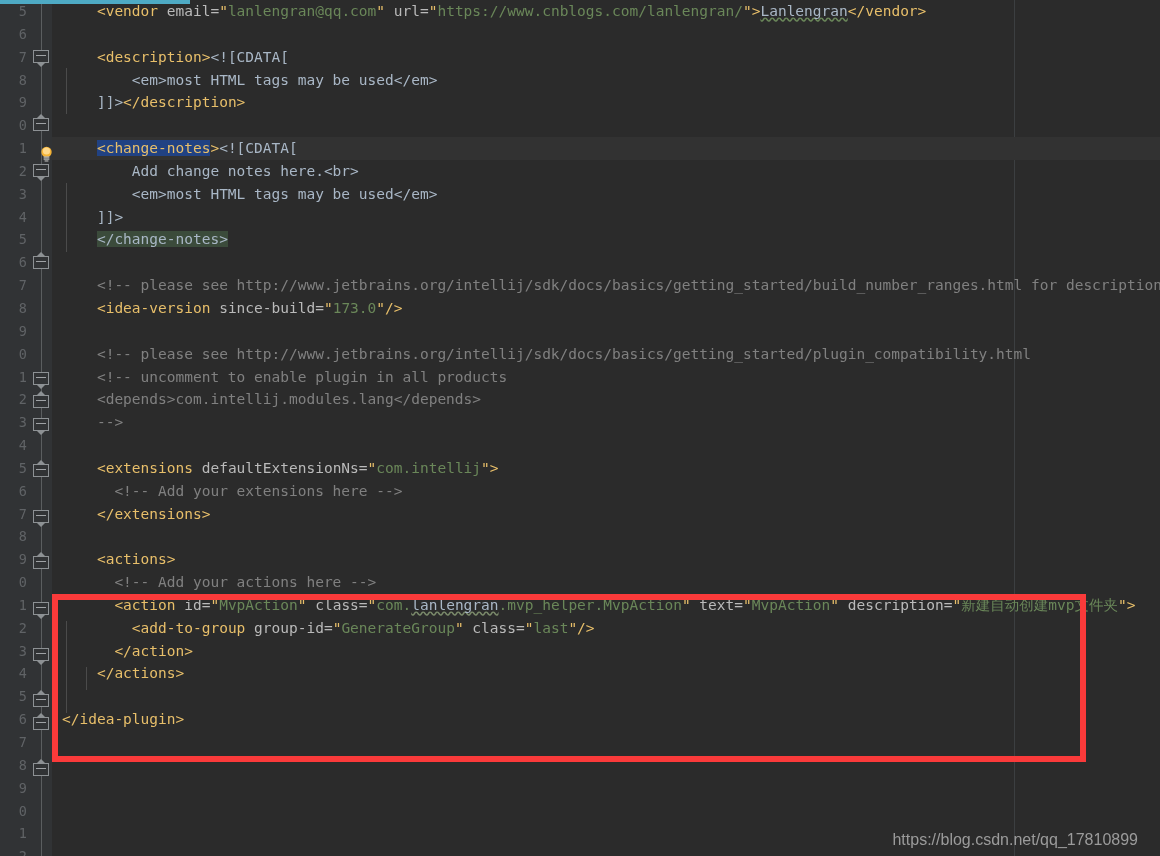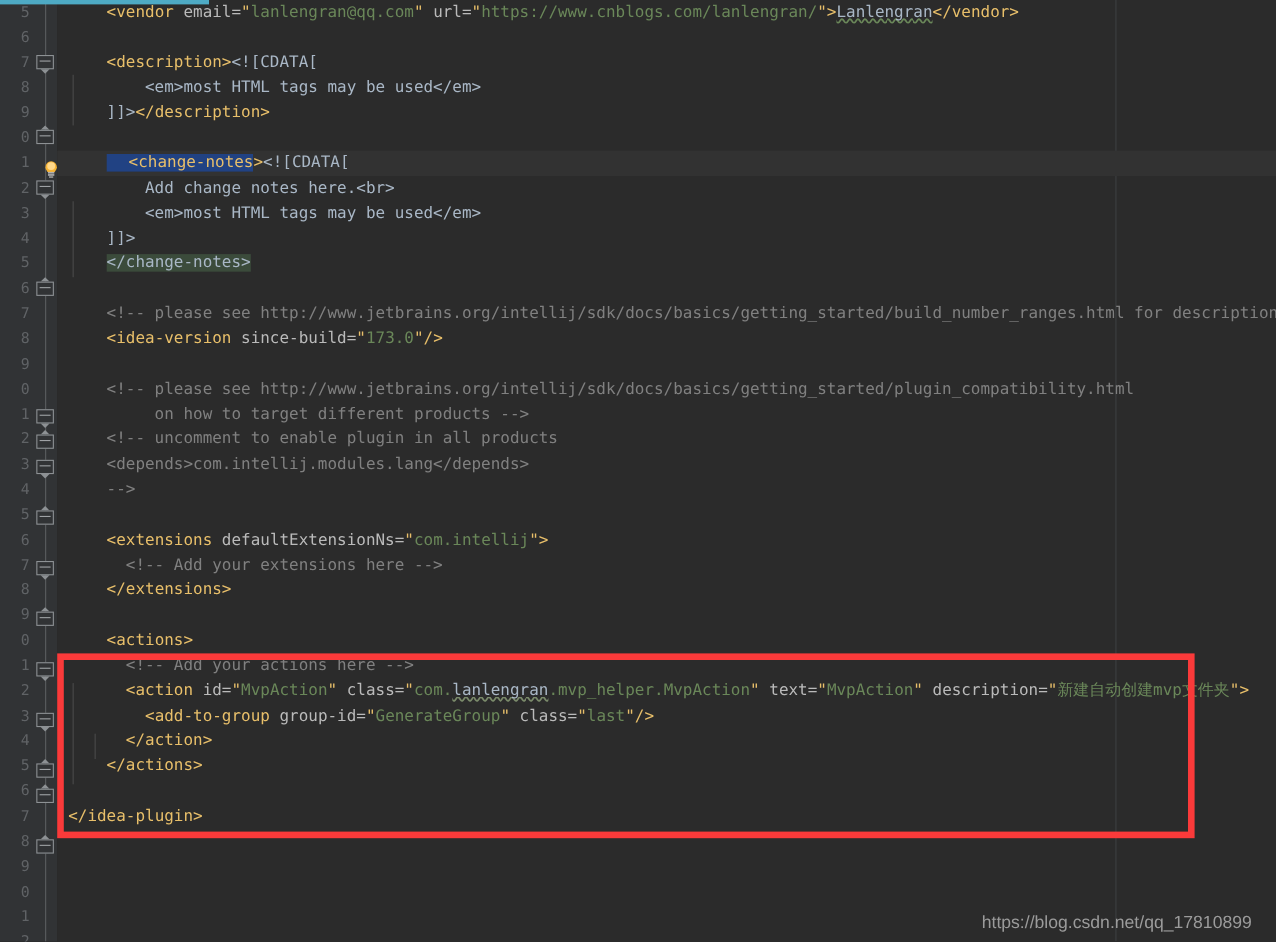--- a/index.html
+++ b/index.html
@@ -103,21 +103,21 @@
   .line.cur{ background:#323232; }
 
   
   .tag     {color:#e8bf6a;}
   .punct   {color:#e8bf6a;}
   .attr    {color:#bababa;}
   .val     {color:#6a8759;}
   .comment {color:#808080;}
   .cdata   {color:#a9b7c6;text-align:center;}
 
-  .sel     {background:#214283;color:#e8bf6a;padding-left:20px;}
+  .sel     {background:#214283;color:#e8bf6a;}
   .matchtag{background:#3b4b3b;margin-top:10px;}
   .spell   {text-decoration:underline wavy #6a8759;text-decoration-skip-ink:none;}
   .spellg  {text-decoration:underline wavy #7a8a6a;text-decoration-skip-ink:none;}
 
   
   .iguide{
     position:absolute;top:0;width:1px;height:22.85px;background:#4b4b4b;
   }
 
   
@@ -267,21 +267,20 @@
       <div class="line cur"><span class="punct">    </span><span class="sel">&lt;change-notes</span><span class="punct">&gt;</span><span class="cdata">&lt;![CDATA[</span></div>
       <div class="line"><span class="cdata">        Add change notes here.&lt;br&gt;</span></div>
       <div class="line"><span class="cdata">        &lt;em&gt;most HTML tags may be used&lt;/em&gt;</span></div>
       <div class="line"><span class="cdata">    ]]&gt;</span></div>
       <div class="line"><span class="punct">    </span><span class="matchtag">&lt;/change-notes&gt;</span></div>
       <div class="line">&nbsp;</div>
       <div class="line"><span class="comment">    &lt;!-- please see http://www.jetbrains.org/intellij/sdk/docs/basics/getting_started/build_number_ranges.html for description --&gt;</span></div>
       <div class="line"><span class="punct">    &lt;</span><span class="tag">idea-version</span><span class="attr"> since-build=</span><span class="punct">"</span><span class="val">173.0</span><span class="punct">"/&gt;</span></div>
       <div class="line">&nbsp;</div>
       <div class="line"><span class="comment">    &lt;!-- please see http://www.jetbrains.org/intellij/sdk/docs/basics/getting_started/plugin_compatibility.html</span></div>
-      <div class="line"><span class="comment">         on how to target different products --&gt;</span></div>
       <div class="line"><span class="comment">    &lt;!-- uncomment to enable plugin in all products</span></div>
       <div class="line"><span class="comment">    &lt;depends&gt;com.intellij.modules.lang&lt;/depends&gt;</span></div>
       <div class="line"><span class="comment">    --&gt;</span></div>
       <div class="line">&nbsp;</div>
       <div class="line"><span class="punct">    &lt;</span><span class="tag">extensions</span><span class="attr"> defaultExtensionNs=</span><span class="punct">"</span><span class="val">com.intellij</span><span class="punct">"&gt;</span></div>
       <div class="line"><span class="comment">      &lt;!-- Add your extensions here --&gt;</span></div>
       <div class="line"><span class="punct">    &lt;/</span><span class="tag">extensions</span><span class="punct">&gt;</span></div>
       <div class="line">&nbsp;</div>
       <div class="line"><span class="punct">    &lt;</span><span class="tag">actions</span><span class="punct">&gt;</span></div>
       <div class="line"><span class="comment">      &lt;!-- Add your actions here --&gt;</span></div>

